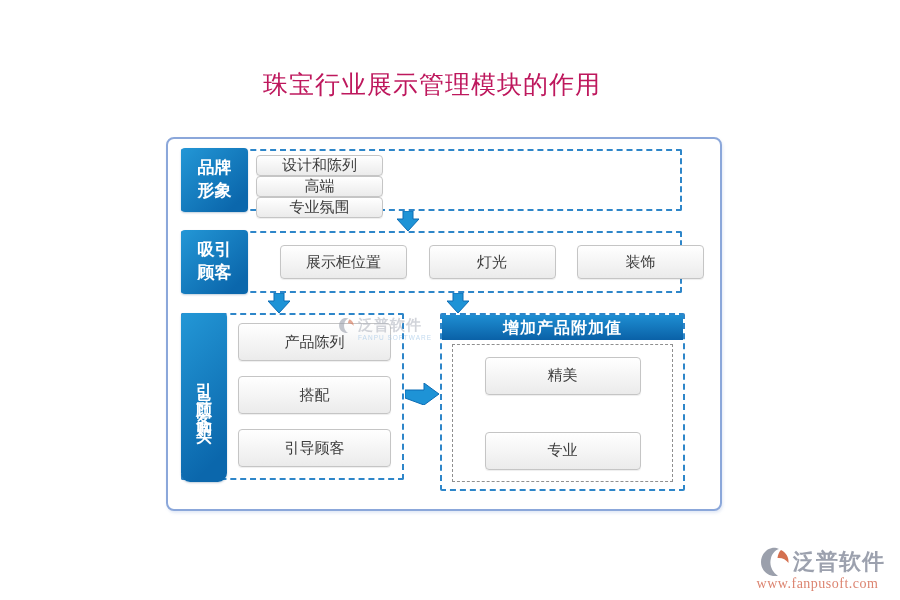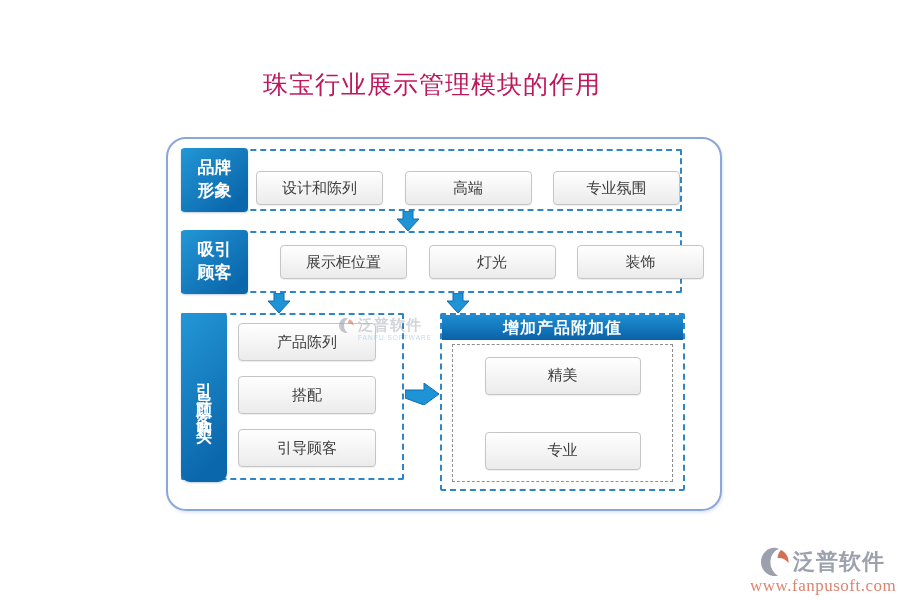--- a/index.html
+++ b/index.html
@@ -7,21 +7,21 @@
     width:900px;height:600px;background:#ffffff;position:relative;overflow:hidden;
     font-family:"Liberation Sans","DejaVu Sans",sans-serif;
   }
   .title{
     position:absolute;top:68px;left:0;width:864px;text-align:center;
     font-family:"Liberation Serif","DejaVu Serif",serif;
     font-size:25px;color:#be185d;letter-spacing:1px;
   }
   .frame{
     position:absolute;left:166px;top:137px;width:552px;height:370px;
-    border:2px solid #8ba7da;border-radius:20px;background:#fff;
+    border:2px solid #8ba7da;border-radius:8px;background:#fff;
     box-shadow:1px 2px 3px rgba(140,167,218,.25);
   }
   .dashed-blue{border:2px dashed #2e86c9;box-sizing:border-box;position:absolute;border-radius:2px;}
   .row1{left:13px;top:10px;width:501px;height:62px;}
   .row2{left:13px;top:92px;width:501px;height:62px;}
   .leftbox{left:13px;top:174px;width:223px;height:167px;}
   .rightbox{left:272px;top:174px;width:245px;height:178px;background:#fff;}
 
   .hlabel{
     position:absolute;width:67px;height:64px;display:flex;align-items:center;justify-content:center;
@@ -35,31 +35,31 @@
   .vlabel{
     position:absolute;left:13px;top:174px;width:46px;height:169px;
     background:linear-gradient(135deg,#2397d6 0%,#0b67ac 85%);
     color:#fff;font-weight:bold;font-size:16px;border-radius:4px 4px 9px 9px;z-index:2;
     display:flex;align-items:center;justify-content:center;
     box-shadow:0 1px 2px rgba(0,60,110,.25);
   }
   .vlabel span{writing-mode:vertical-rl;letter-spacing:9px;line-height:1;}
 
   .btnrow{position:absolute;display:flex;justify-content:space-between;width:424px;height:34px;}
-  .btnrow1{left:88px;top:32px;}
+  .btnrow1{left:88px;top:16px;flex-direction:column;}
   .btnrow2{left:88px;top:106px;margin-left:24px;}
   .node{
     background:linear-gradient(#ffffff,#ebebeb);
     border:1px solid #c5c5c5;border-radius:4px;box-sizing:border-box;
     color:#3d3d3d;font-size:15px;display:flex;align-items:center;justify-content:center;
     box-shadow:0 1px 1px rgba(0,0,0,.07);
   }
   .btnrow .node{width:127px;height:34px;}
   .leftbtns{position:absolute;left:70px;top:184px;width:153px;display:flex;flex-direction:column;gap:15px;}
-  .leftbtns .node{width:138px;height:38px;}
+  .leftbtns .node{width:153px;height:38px;}
 
   .rb-header{
     position:absolute;left:0;top:0;right:0;height:25px;line-height:25px;text-align:center;
     background:linear-gradient(#1e8ed2,#0a61a7);color:#fff;font-weight:bold;font-size:16px;
     font-family:"Liberation Serif","DejaVu Serif",serif;letter-spacing:1px;
   }
   .rb-inner{
     position:absolute;left:10px;top:29px;width:221px;height:138px;
     border:1px dashed #8f8f8f;box-sizing:border-box;
     display:flex;flex-direction:column;align-items:center;justify-content:center;gap:37px;
@@ -73,21 +73,21 @@
     display:flex;align-items:flex-start;gap:3px;
   }
   .wm-center .wm-txt{display:flex;flex-direction:column;}
   .wm-center .wm-brand{font-size:15px;font-weight:bold;color:#b4b8c2;letter-spacing:1px;line-height:1.1;}
   .wm-center .wm-sub{font-size:6.5px;color:#9cc3e6;letter-spacing:1px;}
 
   .wm-footer{position:absolute;left:750px;top:546px;width:135px;}
   .wm-footer .wm-row{display:flex;align-items:center;gap:2px;justify-content:flex-end;}
   .wm-footer .wm-brand{font-size:22px;font-weight:bold;color:#9ca1ae;letter-spacing:1px;}
   .wm-footer .wm-url{
-    text-align:center;font-size:17px;color:#dc8470;margin-top:-2px;
+    text-align:center;font-size:14px;color:#dc8470;margin-top:-2px;
     font-family:"Liberation Serif","DejaVu Serif",serif;letter-spacing:.5px;
   }
 </style>
 </head>
 <body>
 
 <div class="title">珠宝行业展示管理模块的作用</div>
 
 <div class="frame">
 

